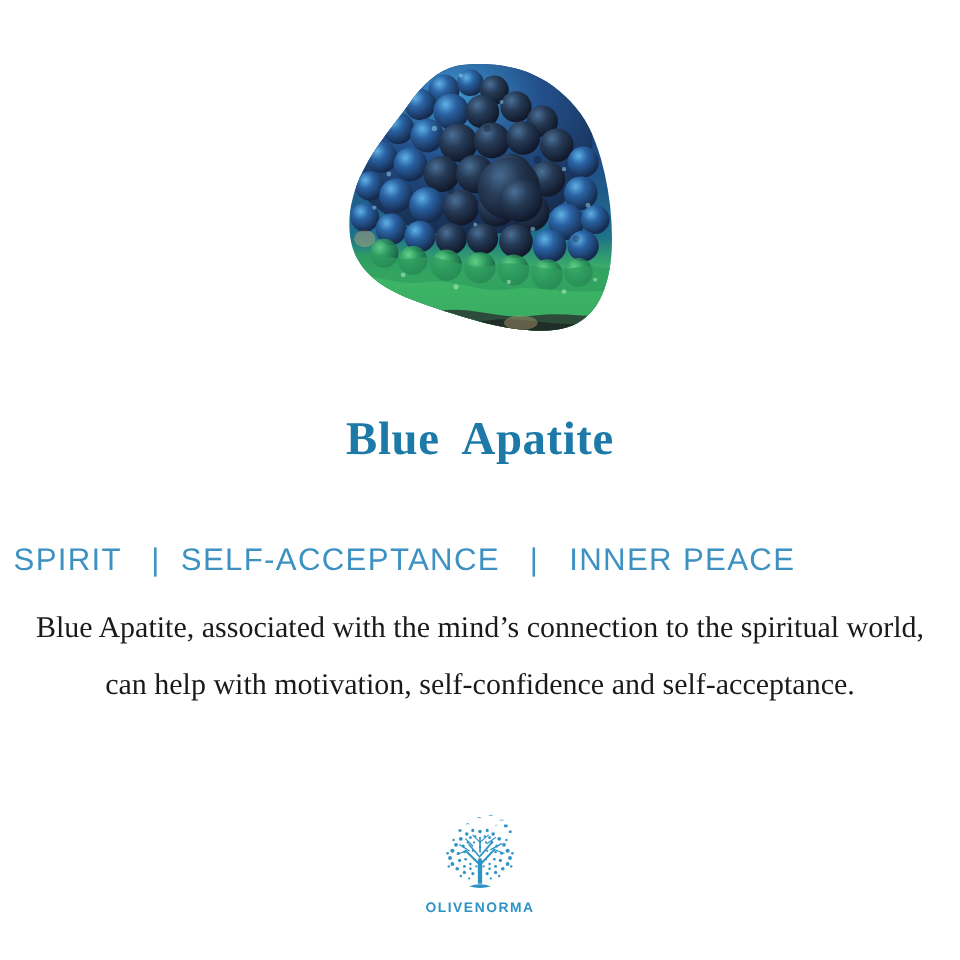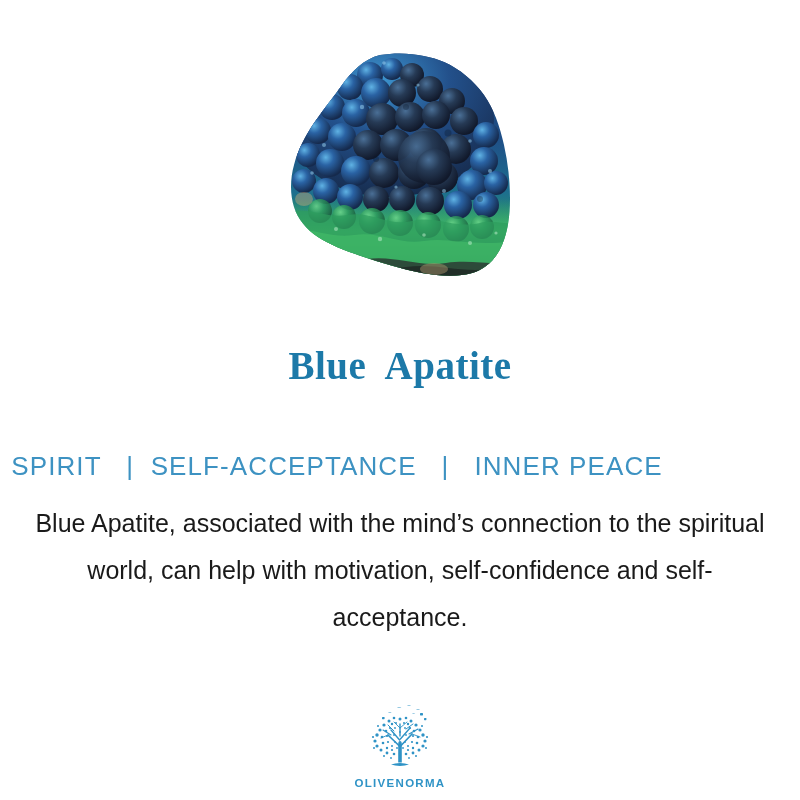--- a/index.html
+++ b/index.html
@@ -72,32 +72,32 @@
     white-space: pre;
   }
 
   
   .description {
     position: absolute;
     left: 22px;
     top: 500px;
     width: 756px;
     text-align: center;
-    font-family: Liberation Sans, sans-serif;
+    font-family: Liberation Serif, serif;
     font-weight: 400;
     font-size: 25px;
     line-height: 47px;
     color: #1a1a1a;
   }
 
   
   .brand {
     position: absolute;
     left: 0;
-    top: 704px;
+    top: 678px;
     width: 800px;
     display: flex;
     flex-direction: column;
     align-items: center;
   }
   .brand-mark {
     width: 78px;
     height: 70px;
     display: block;
   }

